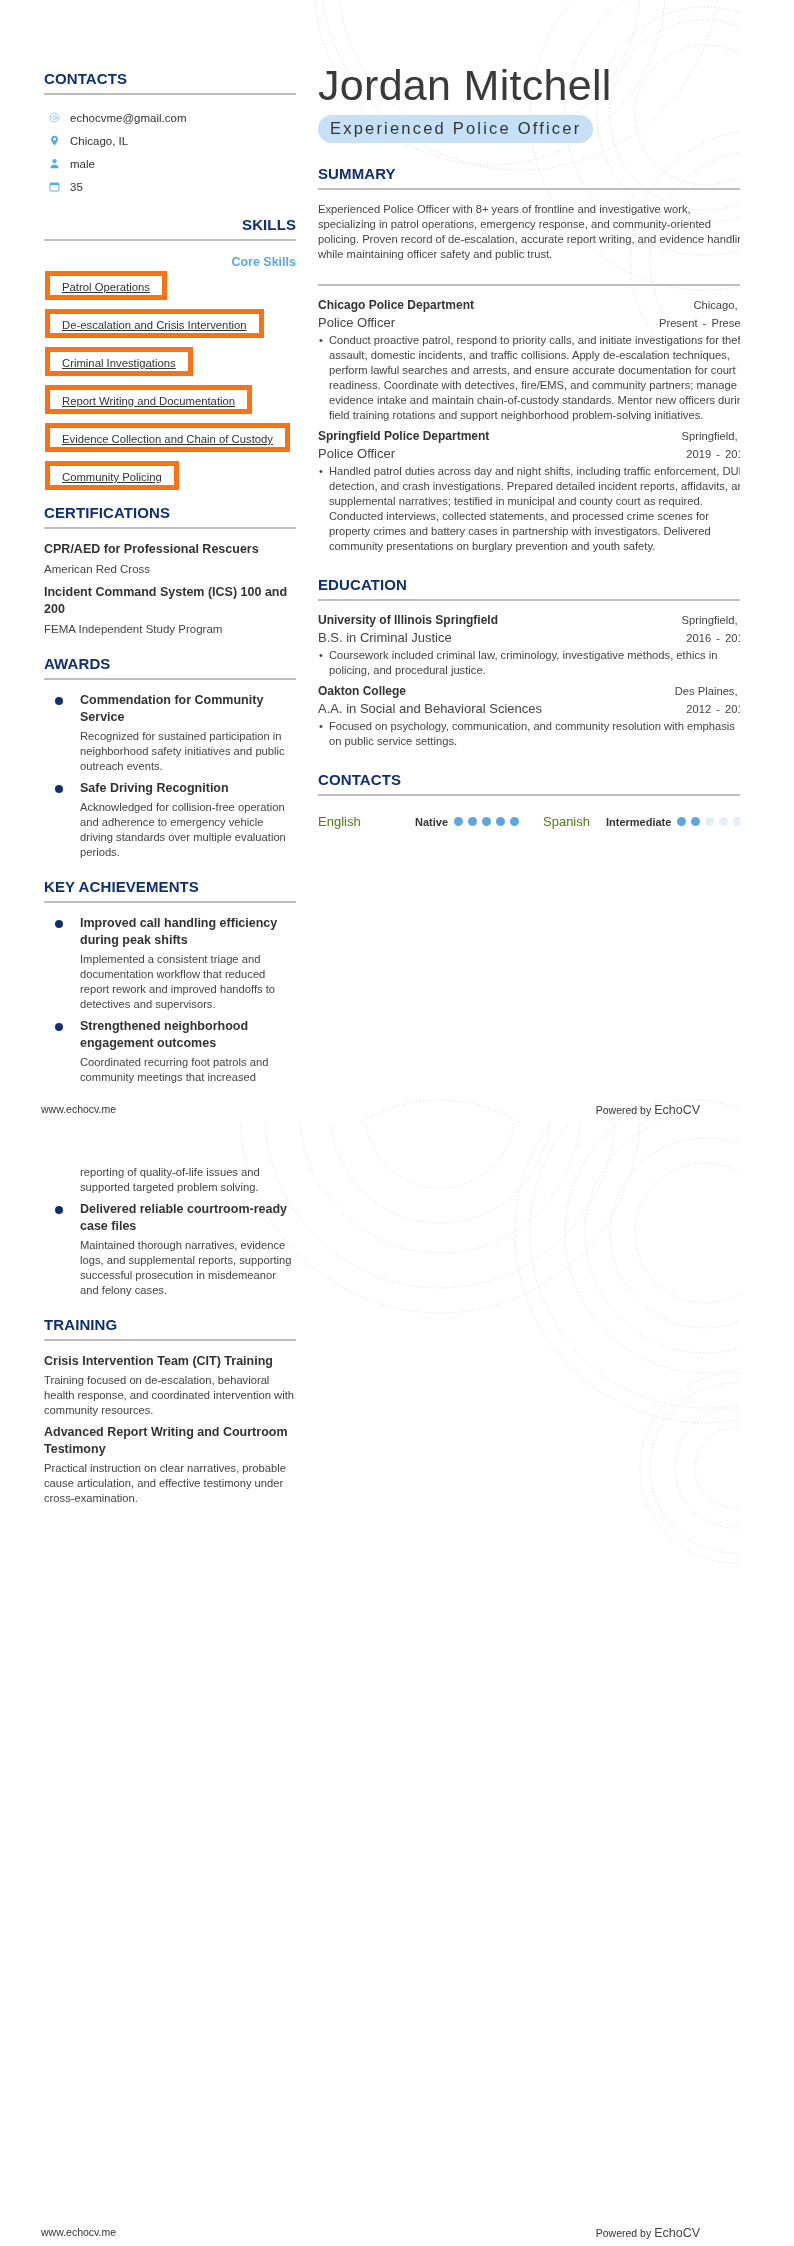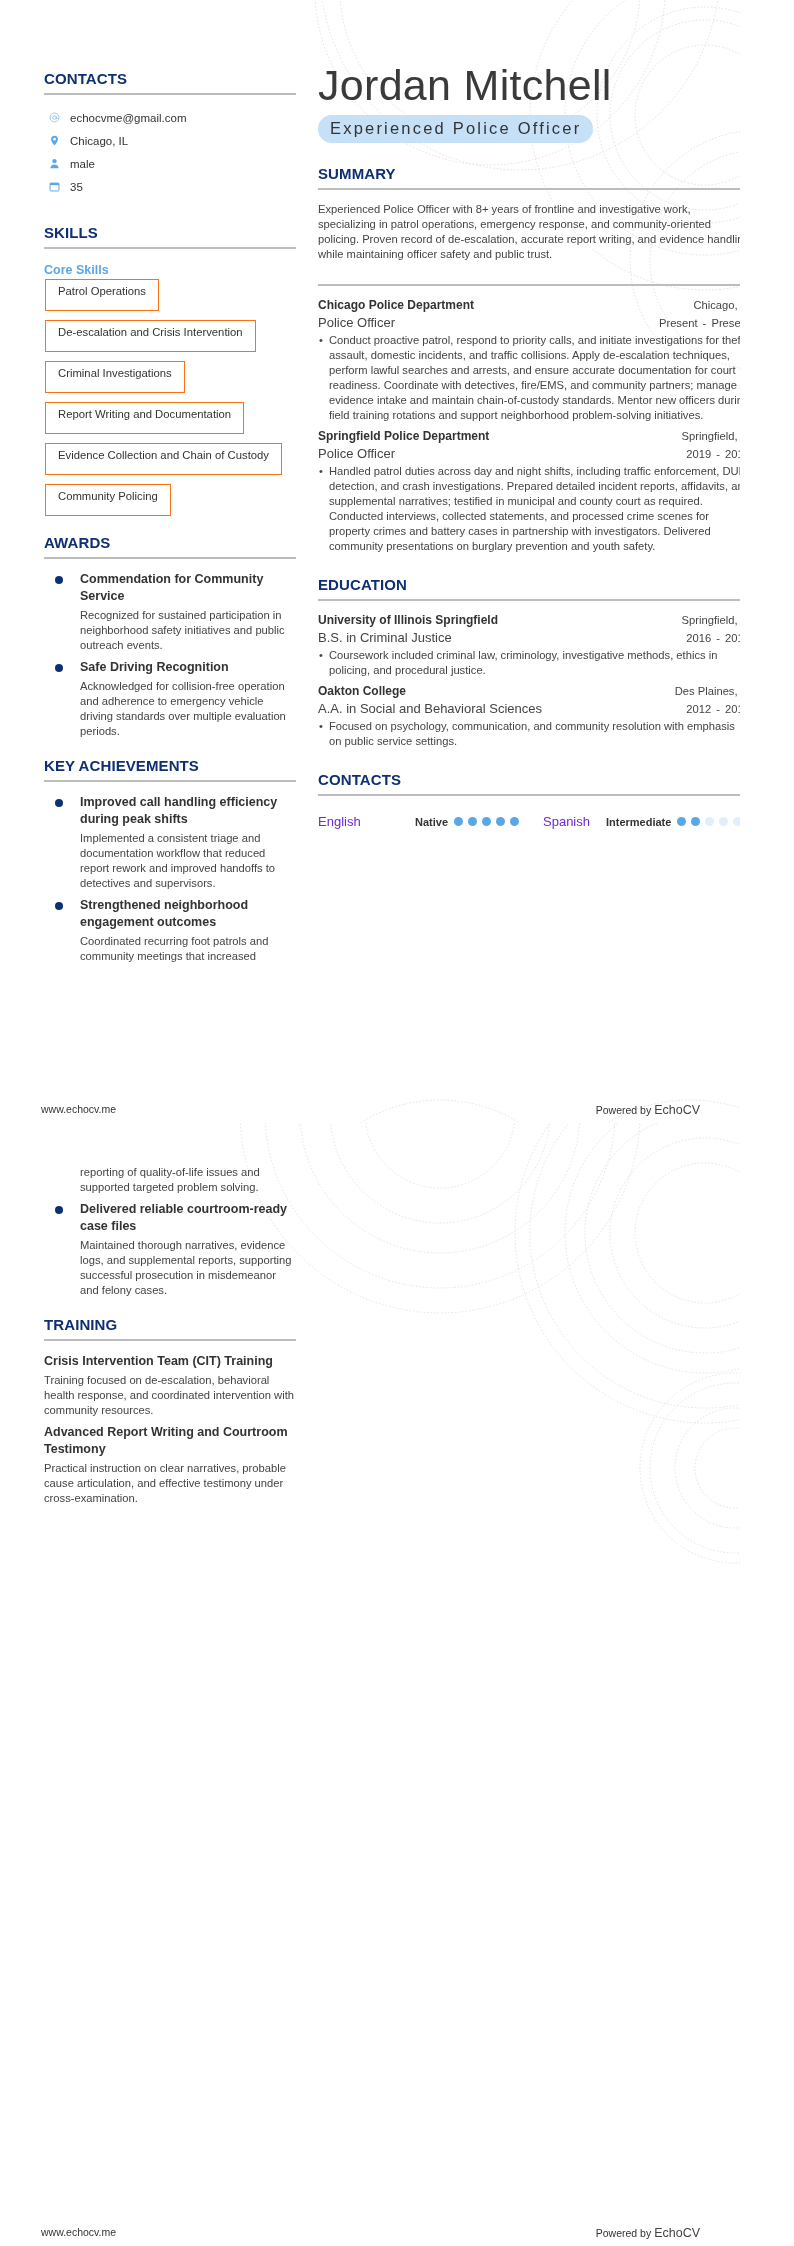--- a/index.html
+++ b/index.html
@@ -18,21 +18,21 @@
 
   
   .contact-list { margin-top: 11px; }
   .contact-item { display: flex; align-items: center; height: 23px; font-size: 11.5px; color: #333; }
   .contact-icon { width: 16px; height: 16px; margin-left: 2px; margin-right: 8px; display: flex; align-items: center; justify-content: center; }
   .contact-icon svg { width: 11px; height: 11px; }
 
   
   .skills-sub { font-size: 12.5px; font-weight: 700; color: #5aa7e6; margin-top: 14px; }
   .skill-tags { margin-top: 2px; }
-  .skill-tag { display: table; border: 1px solid #f97316; font-size: 11.3px; color: #333; padding: 5px 12px 13px 12px; margin-bottom: 9px; margin-left: 1px; }
+  .skill-tag { display: table; border: 5px solid #f97316; font-size: 11.3px; color: #333; padding: 5px 12px 2px 12px; margin-bottom: 9px; margin-left: 1px; text-decoration: underline; }
 
   
   .cert-name { font-weight: 700; font-size: 12.5px; color: #333; line-height: 17px; }
   .cert-issuer { font-size: 11.5px; color: #444; line-height: 16px; margin-top: 3px; margin-bottom: 7px; }
 
   
   .bullet-item { position: relative; padding-left: 36px; margin-bottom: 6px; }
   .bullet-dot { position: absolute; left: 11px; top: 5px; width: 8px; height: 8px; border-radius: 50%; background: #0e2f73; }
   .bullet-title { font-weight: 700; font-size: 12.5px; line-height: 17px; color: #333; }
   .bullet-desc { font-size: 11.2px; line-height: 15px; color: #444; margin-top: 3px; }
@@ -46,21 +46,21 @@
   .entry-row { display: flex; justify-content: space-between; align-items: baseline; }
   .entry-org { font-weight: 700; font-size: 12px; color: #333; }
   .entry-loc { font-size: 11.2px; color: #444; }
   .entry-role { font-size: 13px; color: #444; }
   .entry-dates { font-size: 11.2px; color: #444; word-spacing: 2px; }
   .entry-bullet { position: relative; padding-left: 11px; font-size: 11.2px; line-height: 15px; color: #444; margin-top: 3px; }
   .entry-bullet::before { content: "•"; position: absolute; left: 1px; top: 0; }
 
   
   .lang-row { display: flex; align-items: center; margin-top: 18px; font-size: 13px; }
-  .lang-name { color: #6d28d9; }
+  .lang-name { color: #4d7c0f; }
   .lang-level { font-weight: 700; font-size: 11px; color: #333; margin-left: 6px; margin-right: 6px; }
   .dot { display: inline-block; width: 9px; height: 9px; border-radius: 50%; margin-right: 5px; }
   .dot.on { background: #5aa7e6; }
   .dot.off { background: #e1eefb; }
 
   .footer { position: absolute; top: 1103px; font-size: 10.5px; color: #333; }
   .footer-left { left: 41px; }
   .footer-right { right: 40px; }
   .footer-brand { font-size: 12.5px; color: #444; }
 </style>
@@ -128,34 +128,48 @@
               <svg viewBox="0 0 16 16">
                   <rect x="1.5" y="3" width="13" height="11.5" rx="1.2" fill="none" stroke="#5aa7e6" stroke-width="1.4"></rect>
                   <rect x="1.5" y="3" width="13" height="3" fill="#5aa7e6"></rect>
                 </svg>
             </span>
             <span>35</span>
           </div>
         </div>
       </div>
 
-      <div style="margin-top:26px;">
+      <div style="margin-top:18px;text-align:right;">
         <div class="section-title">SKILLS</div>
         <div class="section-rule"></div>
         <div class="skills-sub">Core Skills</div>
         <div class="skill-tags">
           <div class="skill-tag">Patrol Operations</div>
           <div class="skill-tag">De-escalation and Crisis Intervention</div>
           <div class="skill-tag">Criminal Investigations</div>
           <div class="skill-tag">Report Writing and Documentation</div>
           <div class="skill-tag">Evidence Collection and Chain of Custody</div>
           <div class="skill-tag">Community Policing</div>
         </div>
       </div>
 
+      <div style="margin-top:14px;">
+        <div class="section-title">CERTIFICATIONS</div>
+        <div class="section-rule"></div>
+        <div style="margin-top:12px;">
+          <div>
+            <div class="cert-name">CPR/AED for Professional Rescuers</div>
+            <div class="cert-issuer">American Red Cross</div>
+          </div>
+          <div>
+            <div class="cert-name">Incident Command System (ICS) 100 and 200</div>
+            <div class="cert-issuer">FEMA Independent Study Program</div>
+          </div>
+        </div>
+      </div>
 
       <div style="margin-top:18px;">
         <div class="section-title">AWARDS</div>
         <div class="section-rule"></div>
         <div style="margin-top:12px;">
           <div class="bullet-item">
             <span class="bullet-dot"></span>
             <div class="bullet-title">Commendation for Community Service</div>
             <div class="bullet-desc">Recognized for sustained participation in neighborhood safety initiatives and public outreach events.</div>
           </div>

